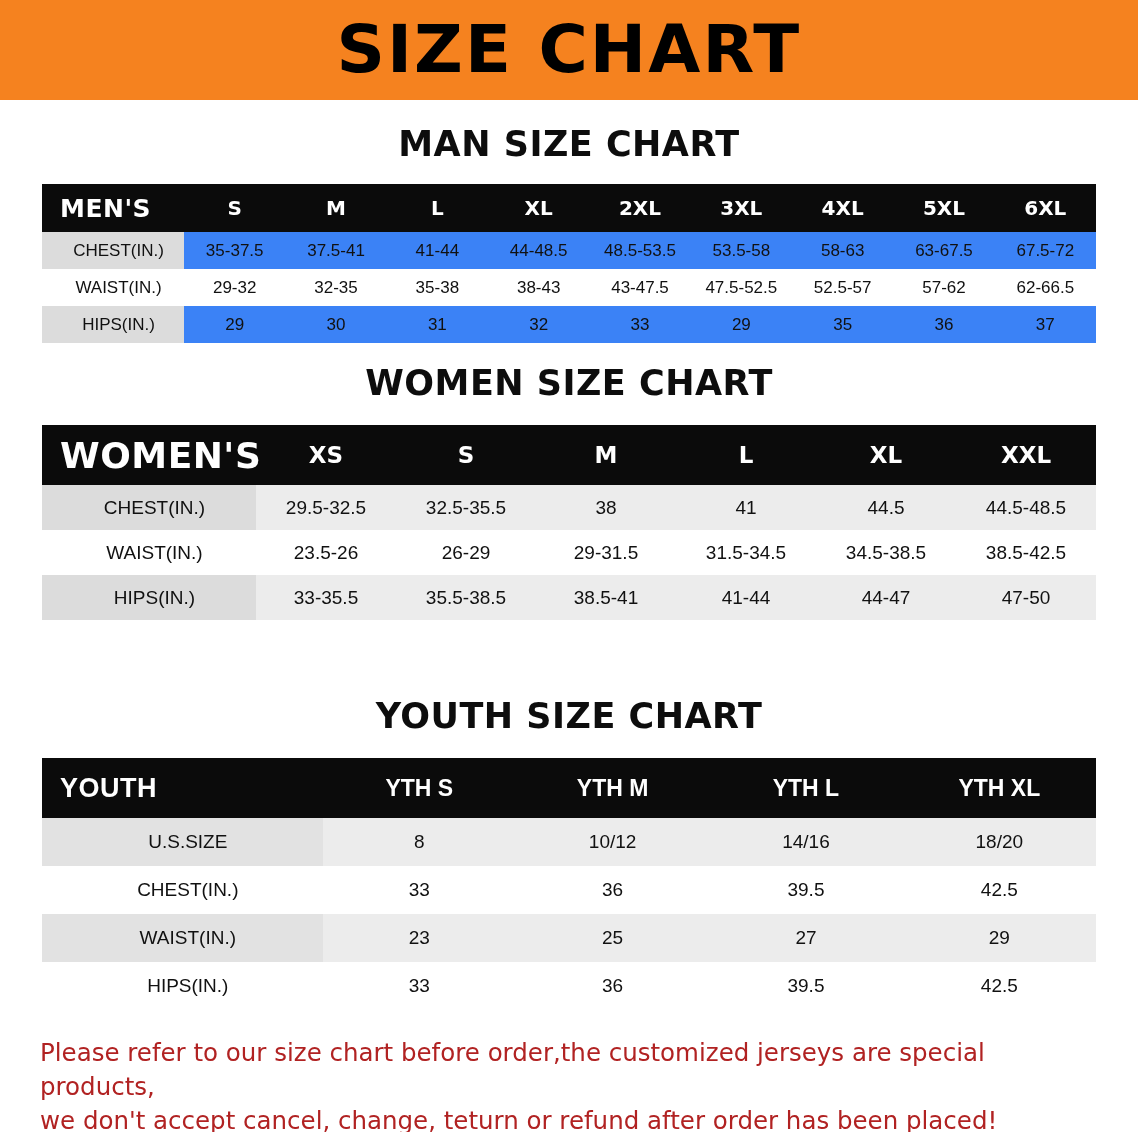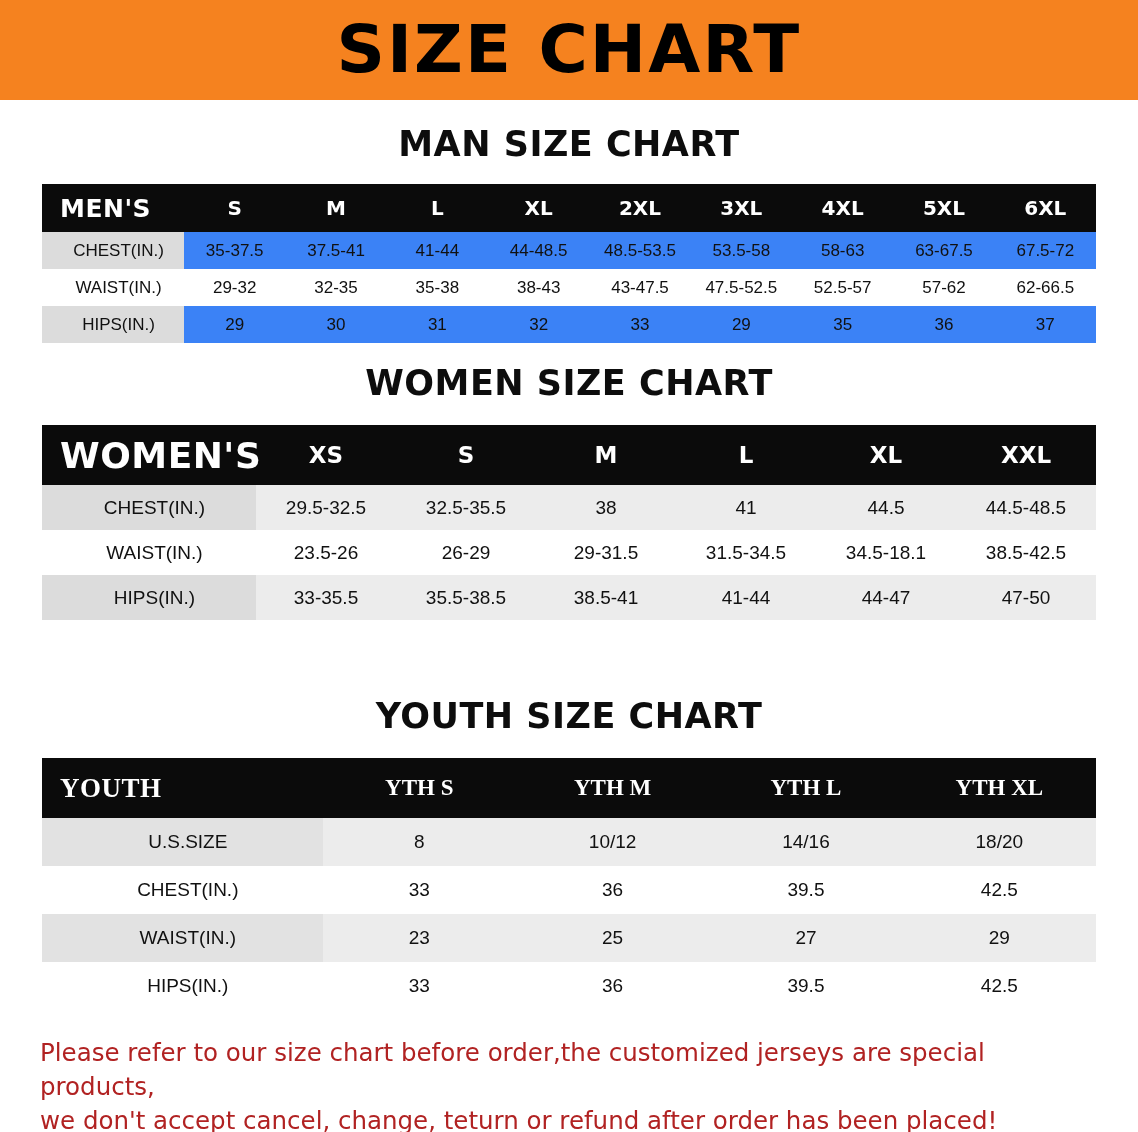--- a/index.html
+++ b/index.html
@@ -98,21 +98,21 @@
   
   .women-table thead th { height: 58px; font-size: 23px; font-family: "DejaVu Sans", sans-serif; }
   .women-table thead th.rowhead { font-size: 36px; }
   .women-table td { height: 43px; font-size: 19px; }
   .women-table tr.r-odd td  { background: #ececec; }
   .women-table tr.r-even td { background: #ffffff; }
   .women-table tr.r-odd td.rowlabel  { background: #dcdcdc; }
   .women-table tr.r-even td.rowlabel { background: #ffffff; }
 
   
-  .youth-table thead th { height: 58px; font-size: 23px; font-family: Liberation Serif, serif; }
+  .youth-table thead th { height: 58px; font-size: 23px; font-family: Liberation Sans, sans-serif; }
   .youth-table thead th.rowhead { font-size: 27px; }
   .youth-table td { height: 46px; font-size: 19px; }
   .youth-table tr.r-odd td  { background: #ececec; }
   .youth-table tr.r-even td { background: #ffffff; }
   .youth-table tr.r-odd td.rowlabel  { background: #e2e2e2; }
   .youth-table tr.r-even td.rowlabel { background: #ffffff; }
 
   
   .note {
     margin: 26px 40px 0 40px;
@@ -222,21 +222,21 @@
           <td>41</td>
           <td>44.5</td>
           <td>44.5-48.5</td>
         </tr>
         <tr class="r-even">
           <td class="rowlabel">WAIST(IN.)</td>
           <td>23.5-26</td>
           <td>26-29</td>
           <td>29-31.5</td>
           <td>31.5-34.5</td>
-          <td>34.5-18.1</td>
+          <td>34.5-38.5</td>
           <td>38.5-42.5</td>
         </tr>
         <tr class="r-odd">
           <td class="rowlabel">HIPS(IN.)</td>
           <td>33-35.5</td>
           <td>35.5-38.5</td>
           <td>38.5-41</td>
           <td>41-44</td>
           <td>44-47</td>
           <td>47-50</td>

